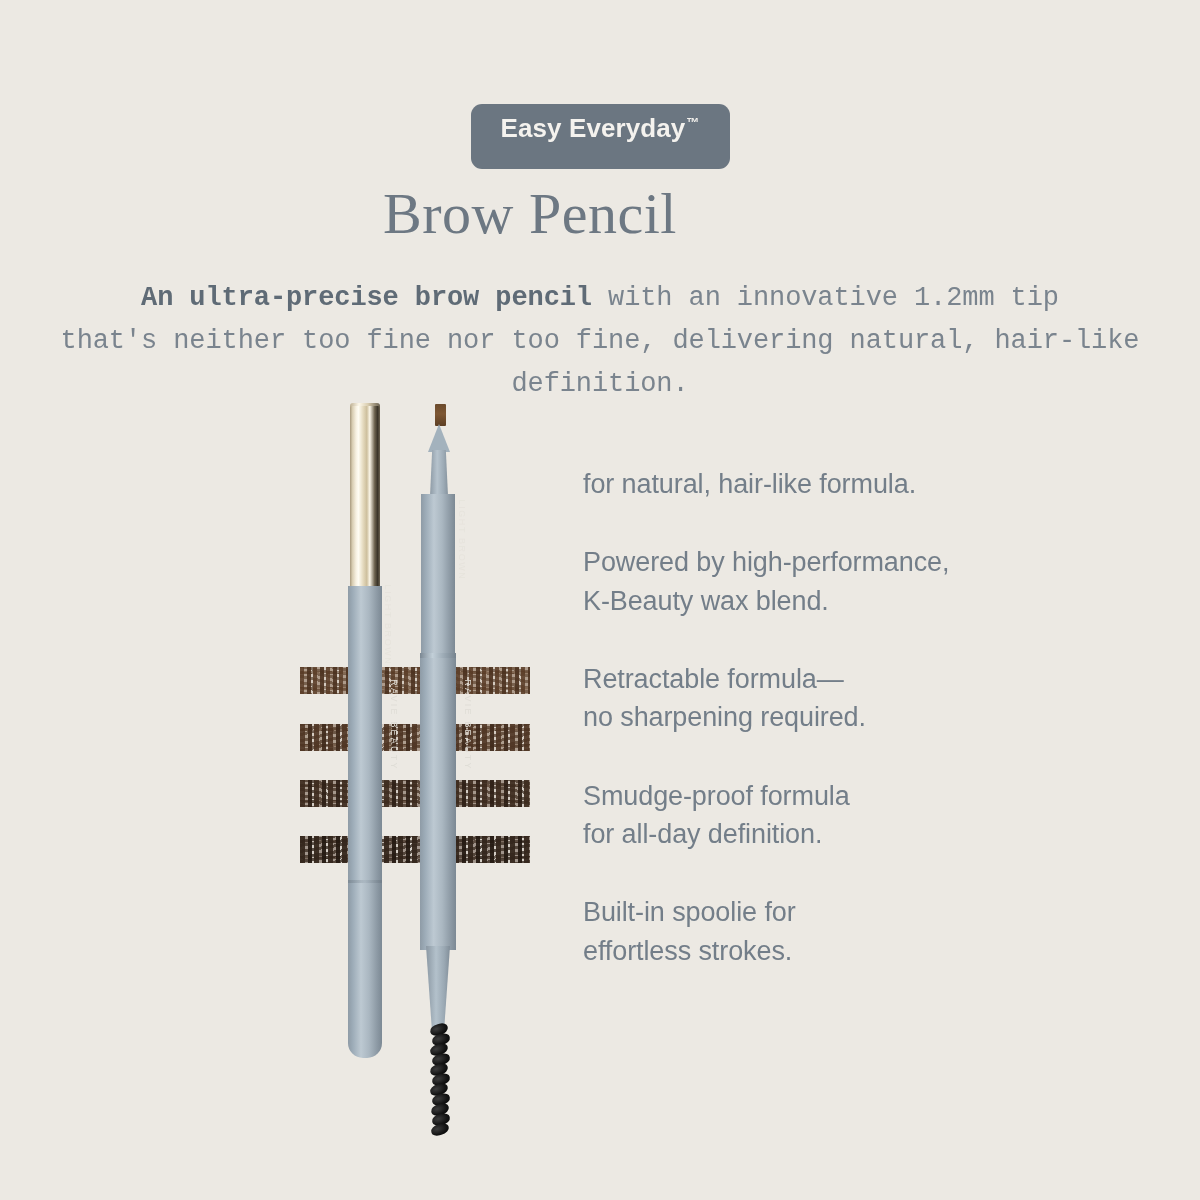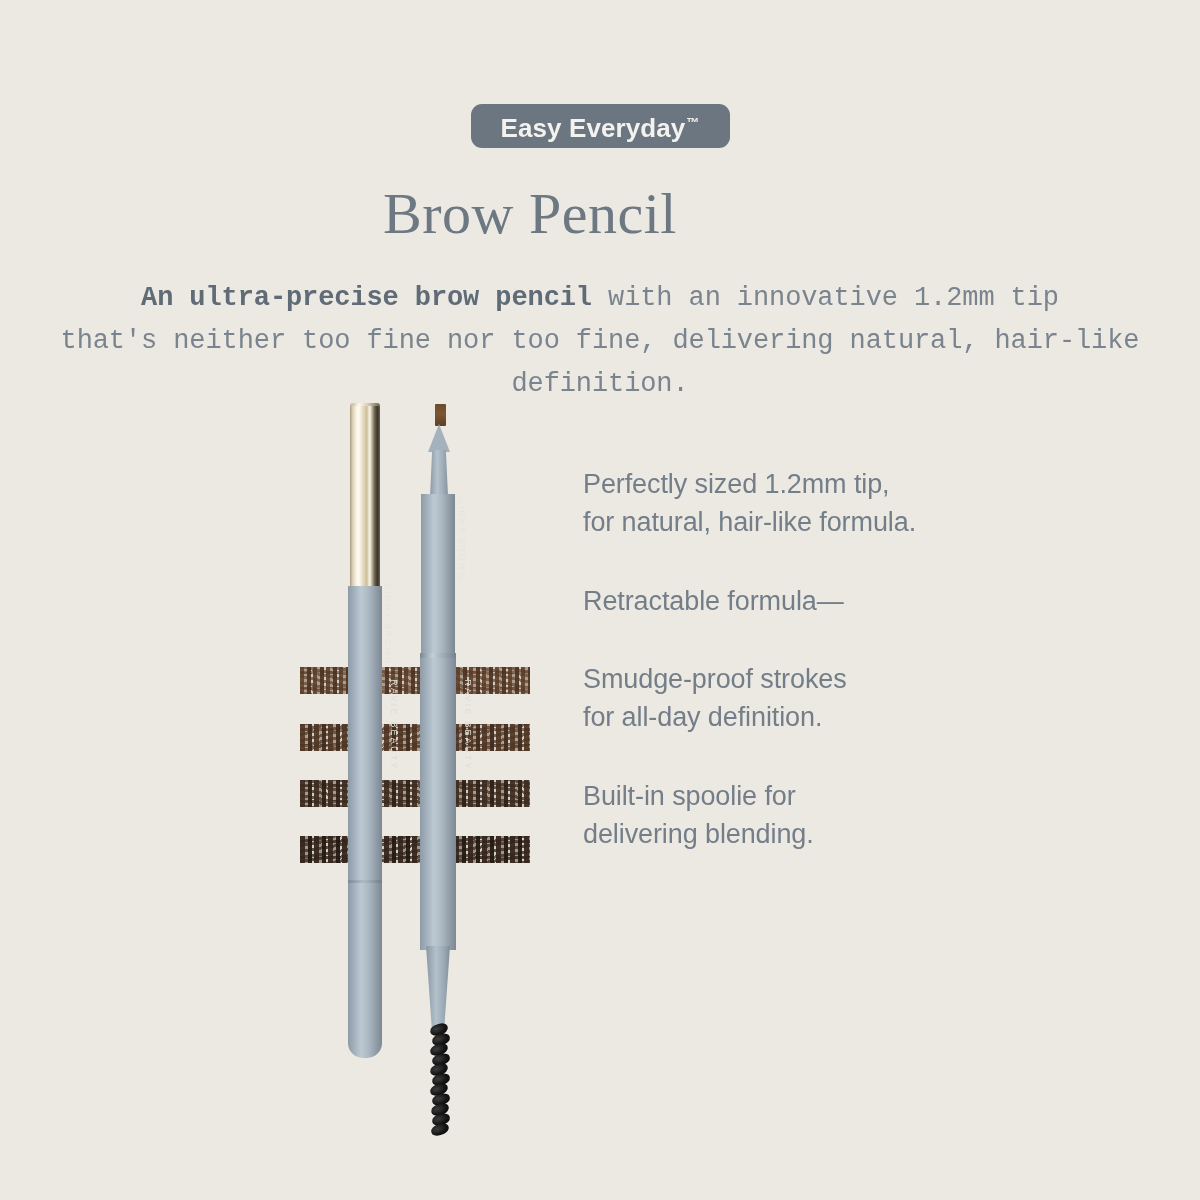--- a/index.html
+++ b/index.html
@@ -25,21 +25,21 @@
     top: 104px;
     left: 0;
     width: 1200px;
     display: flex;
     justify-content: center;
   }
   .badge {
     background: #6b7681;
     color: #f4f2ee;
     border-radius: 11px;
-    padding: 11px 30px 7px 30px;
+    padding: 11px 30px 28px 30px;
     font-size: 26px;
     font-weight: 600;
     letter-spacing: 0.1px;
     line-height: 1;
     white-space: nowrap;
     display: inline-flex;
     align-items: flex-start;
   }
   .badge .tm {
     font-size: 13px;
@@ -399,29 +399,33 @@
         <div class="bristle" style="top:70px;  left:1px;  transform:rotate(-11deg);"></div>
         <div class="bristle" style="top:80px;  left:0px;  transform:rotate(-14deg);"></div>
         <div class="bristle" style="top:90px;  left:1px;  transform:rotate(-12deg);"></div>
         <div class="bristle" style="top:100px; left:0px;  transform:rotate(-15deg);"></div>
       </div>
     </div>
   </div>
 
   <div class="features">
     <div class="feature">
-      <span class="ln">Perfectly sized 1.2mm tip,</span>
       <span class="ln">for natural, hair-like formula.</span>
+    </div>
+    <div class="feature">
+      <span class="ln">Powered by high-performance,</span>
+      <span class="ln">K-Beauty wax blend.</span>
     </div>
     <div class="feature">
       <span class="ln">Retractable formula—</span>
+      <span class="ln">no sharpening required.</span>
     </div>
     <div class="feature">
-      <span class="ln">Smudge-proof strokes</span>
+      <span class="ln">Smudge-proof formula</span>
       <span class="ln">for all-day definition.</span>
     </div>
     <div class="feature">
       <span class="ln">Built-in spoolie for</span>
-      <span class="ln">delivering blending.</span>
+      <span class="ln">effortless strokes.</span>
     </div>
   </div>
 
 </div>
 
 </body></html>

